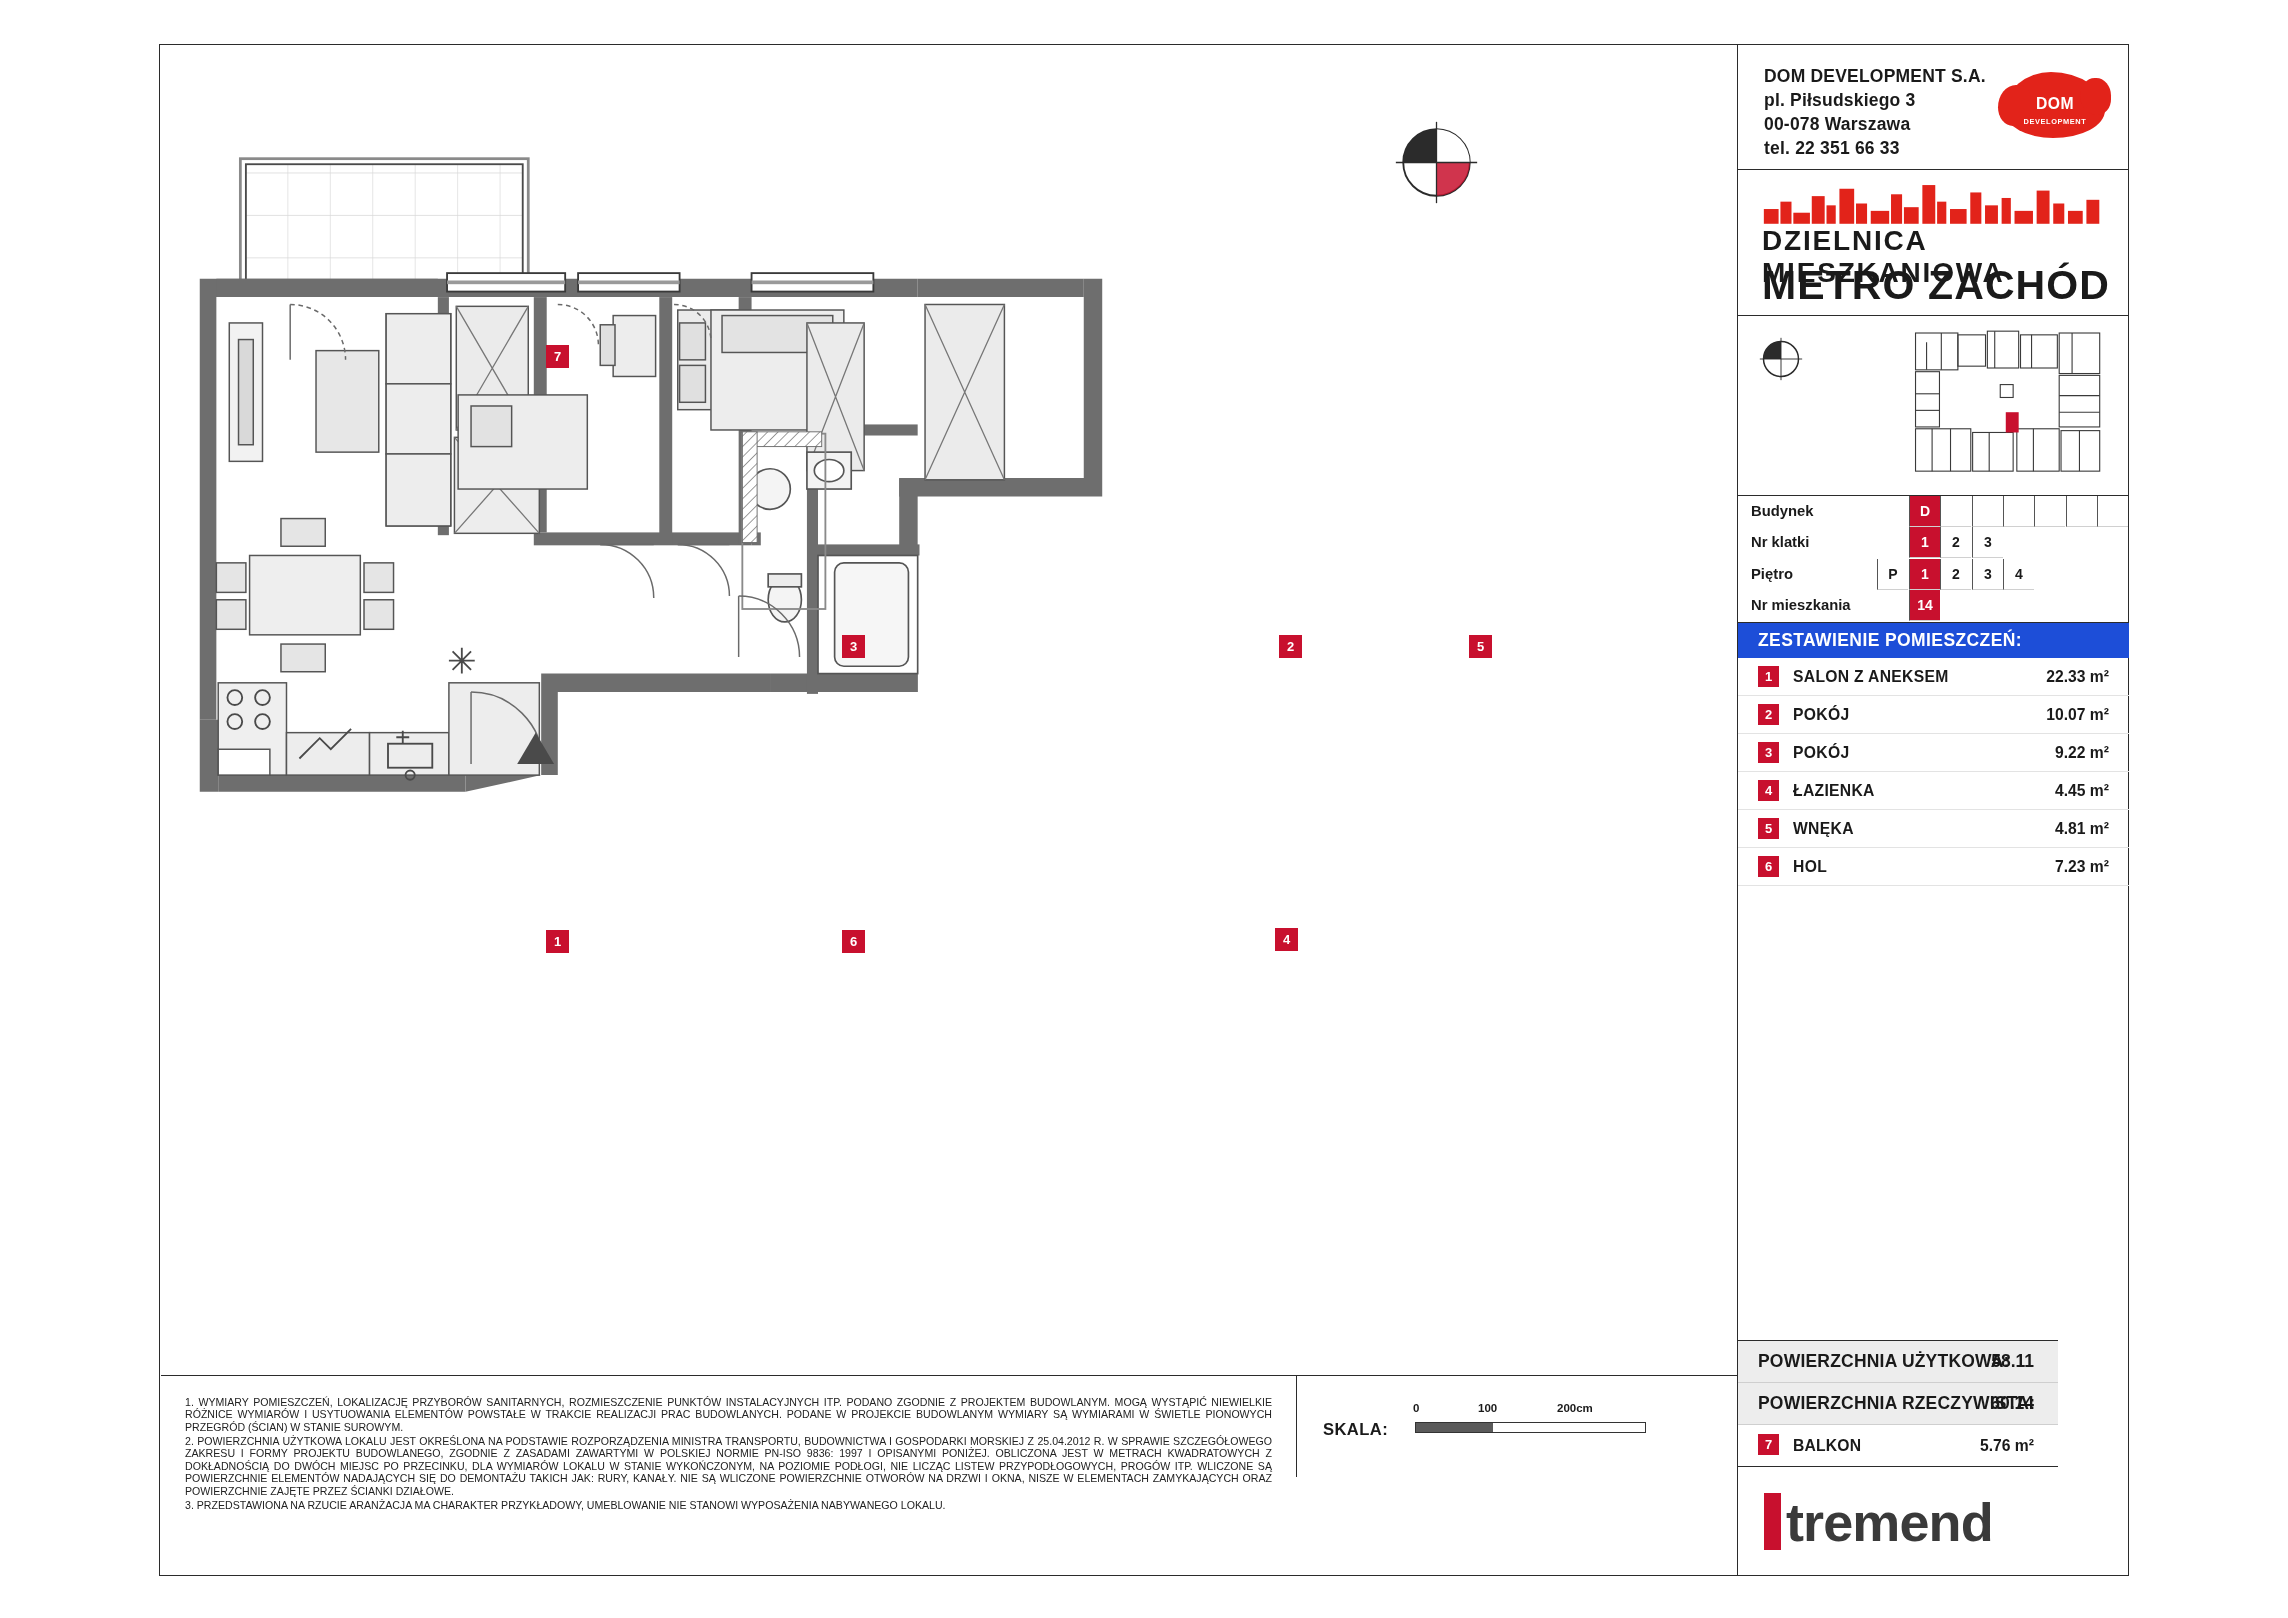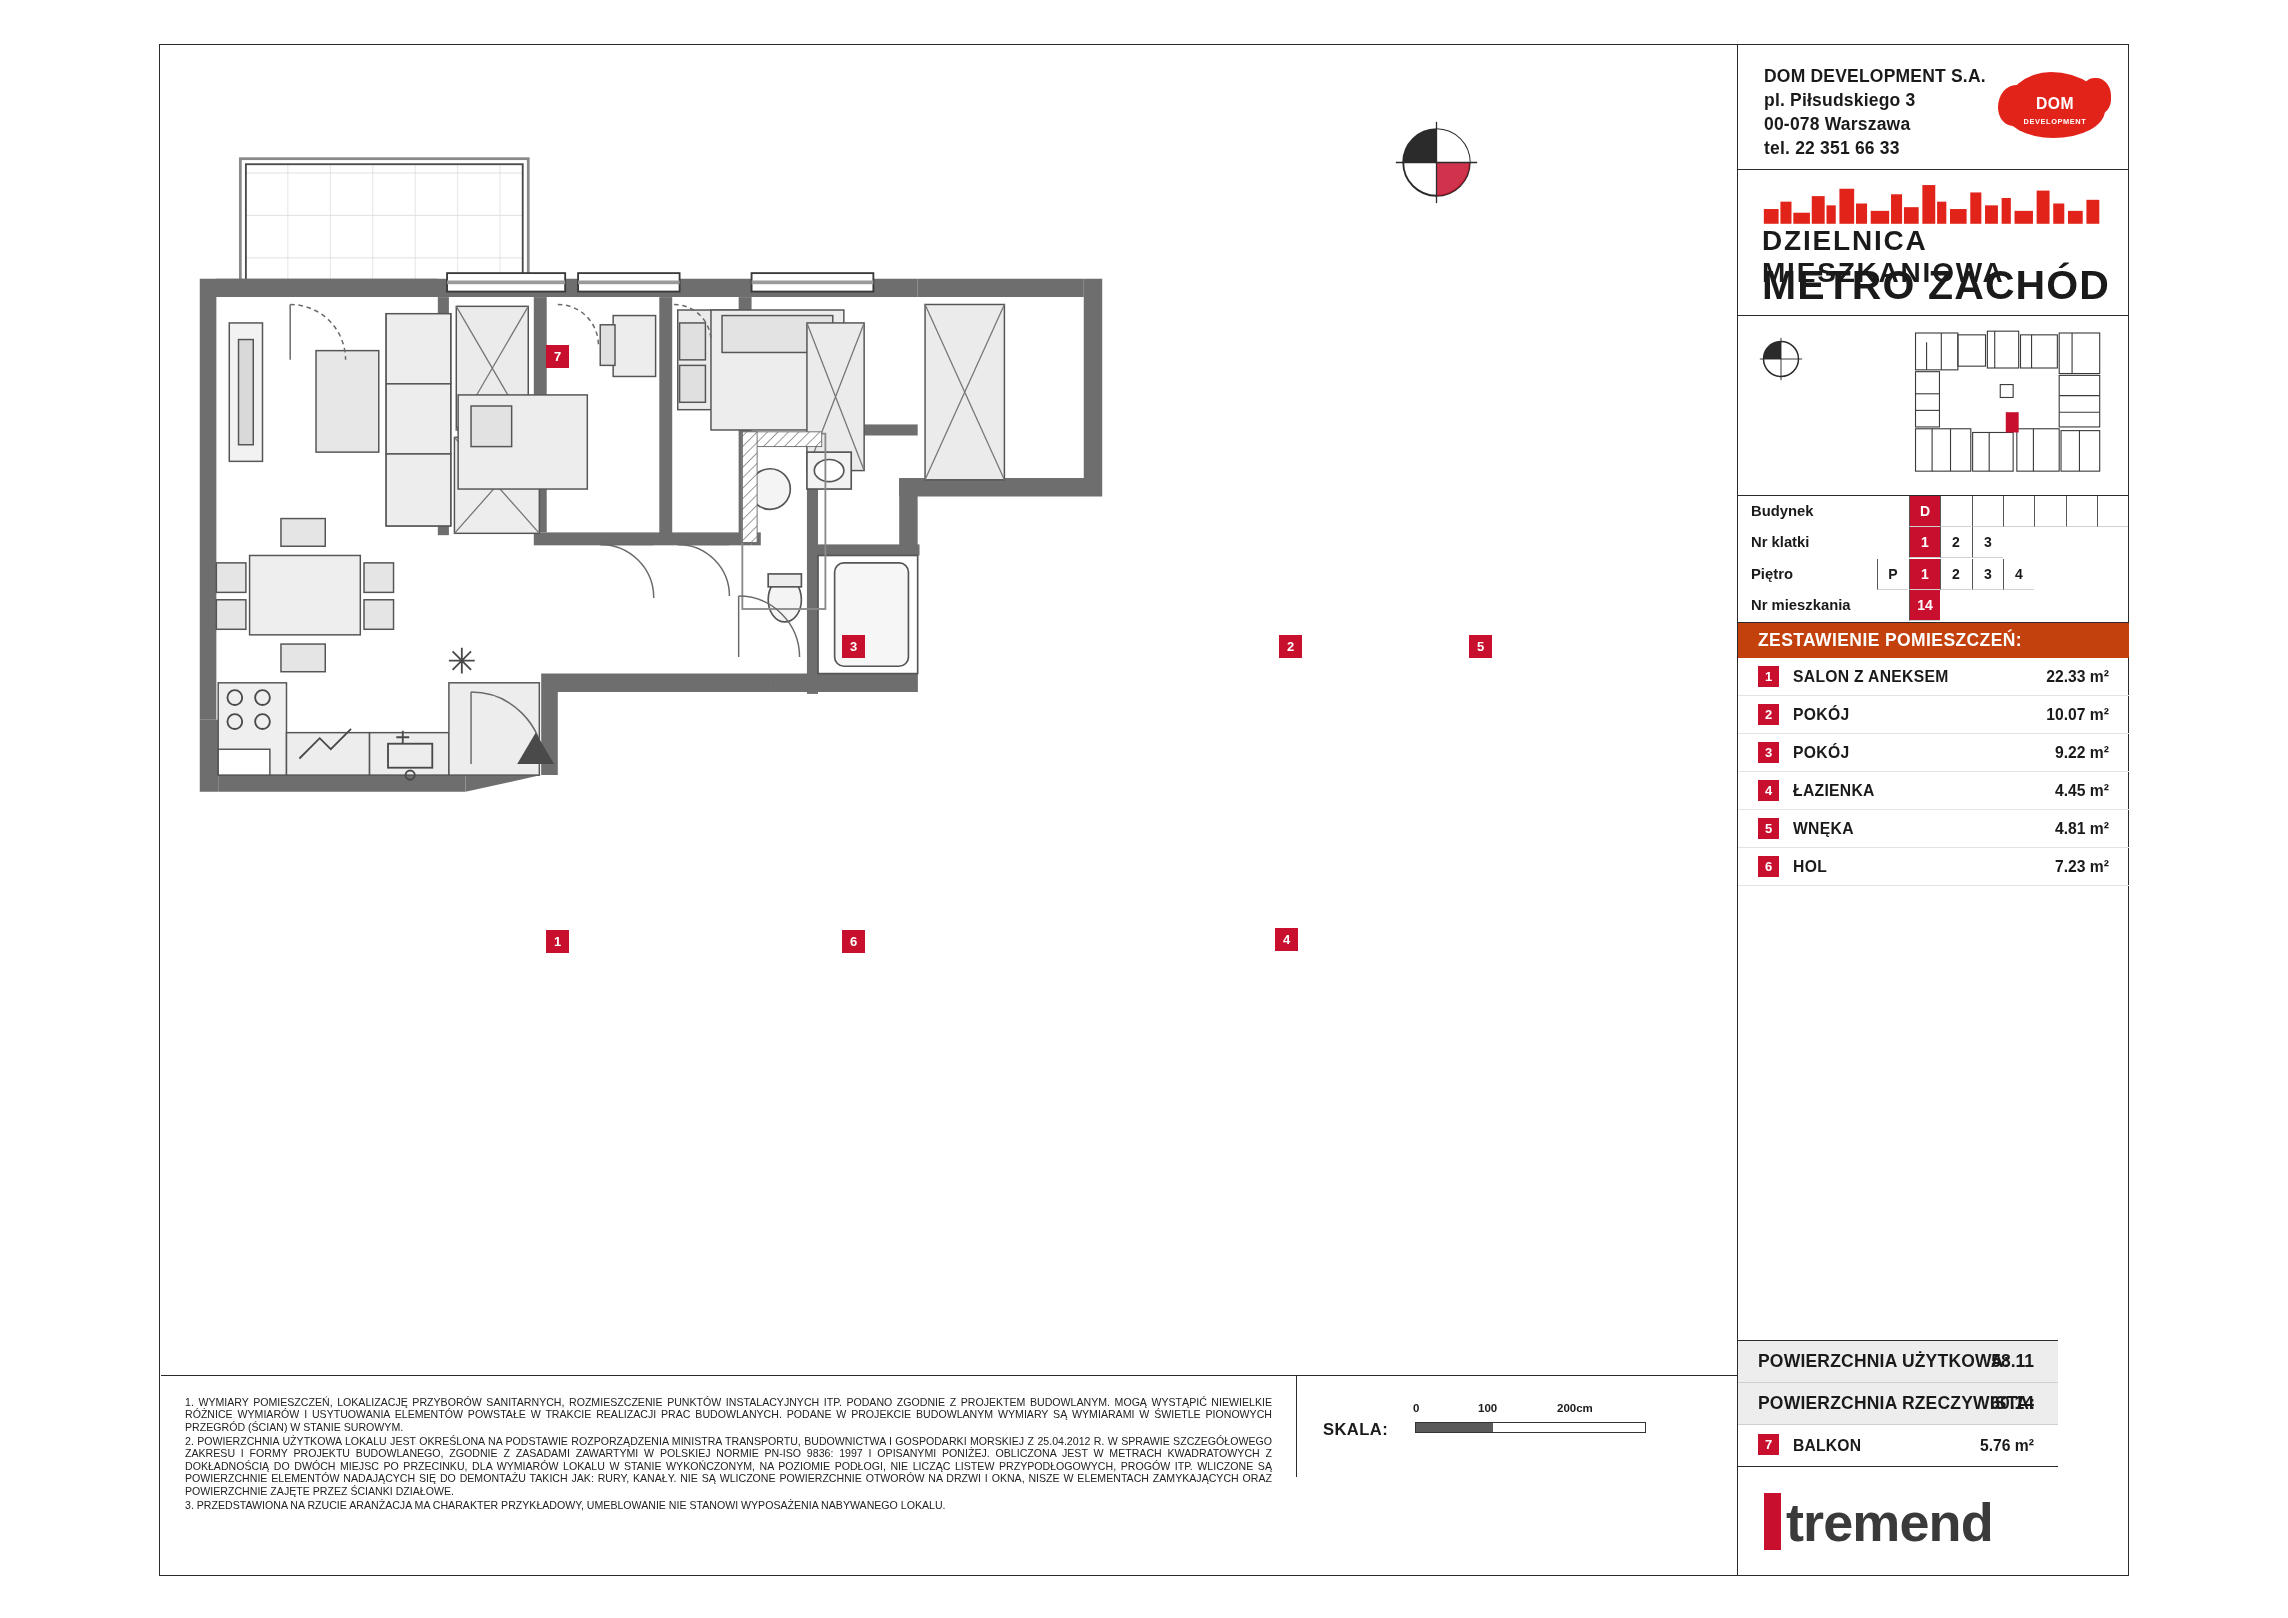--- a/index.html
+++ b/index.html
@@ -26,21 +26,21 @@
 
   .keyplan{height:180px;}
   .compass2{position:absolute;left:20px;top:20px;width:46px;height:46px;}
   .kp{position:absolute;left:172px;top:13px;width:198px;height:148px;}
 
   .tbl{height:127px;padding:0;}
   .tblrow{position:absolute;left:0;height:31px;width:392px;}
   .tbl-label{position:absolute;left:13px;font-size:14.8px;font-weight:bold;line-height:31px;}
   .cell{position:absolute;top:0;width:31px;height:31px;border-left:0.9px solid #555;border-bottom:0.9px solid #d0d0d0;box-sizing:border-box;text-align:center;line-height:30px;font-size:14px;font-weight:bold;}
   .cell.on{background:#c8102e;color:#fff;}
-  .zestheader{background:#c2410c;color:#fff;height:35px;line-height:35px;padding-left:20px;font-size:17.5px;font-weight:bold;letter-spacing:0.4px;}
+  .zestheader{background:#1d4ed8;color:#fff;height:35px;line-height:35px;padding-left:20px;font-size:17.5px;font-weight:bold;letter-spacing:0.4px;}
   .roomlist{padding:0;}
   .roomrow{position:relative;height:37px;border-bottom:0.9px solid #e3e3e3;}
   .roomnum{position:absolute;left:20px;top:8.3px;width:21px;height:21px;background:#c8102e;color:#fff;font-size:13px;font-weight:bold;text-align:center;line-height:21px;}
   .roomname{position:absolute;left:55px;top:0;line-height:37px;font-size:15.7px;font-weight:bold;letter-spacing:0.3px;}
   .roomarea{position:absolute;right:20px;top:0;line-height:37px;font-size:15.7px;font-weight:bold;}
   .hatchbox{position:absolute;left:20px;top:9.2px;width:28px;height:18.5px;border:0.9px solid #555;
     background:repeating-linear-gradient(45deg,#ffffff 0 2.8px,#7a7a7a 2.8px 3.7px);}
   .sumrow{position:relative;height:41px;border-top:1.8px solid #2b2b2b;}
   .sumlabel{position:absolute;left:20px;top:0;line-height:41px;font-size:17.5px;font-weight:bold;letter-spacing:0.2px;}
   .sumval{position:absolute;right:24px;top:0;line-height:41px;font-size:17.5px;font-weight:bold;}

